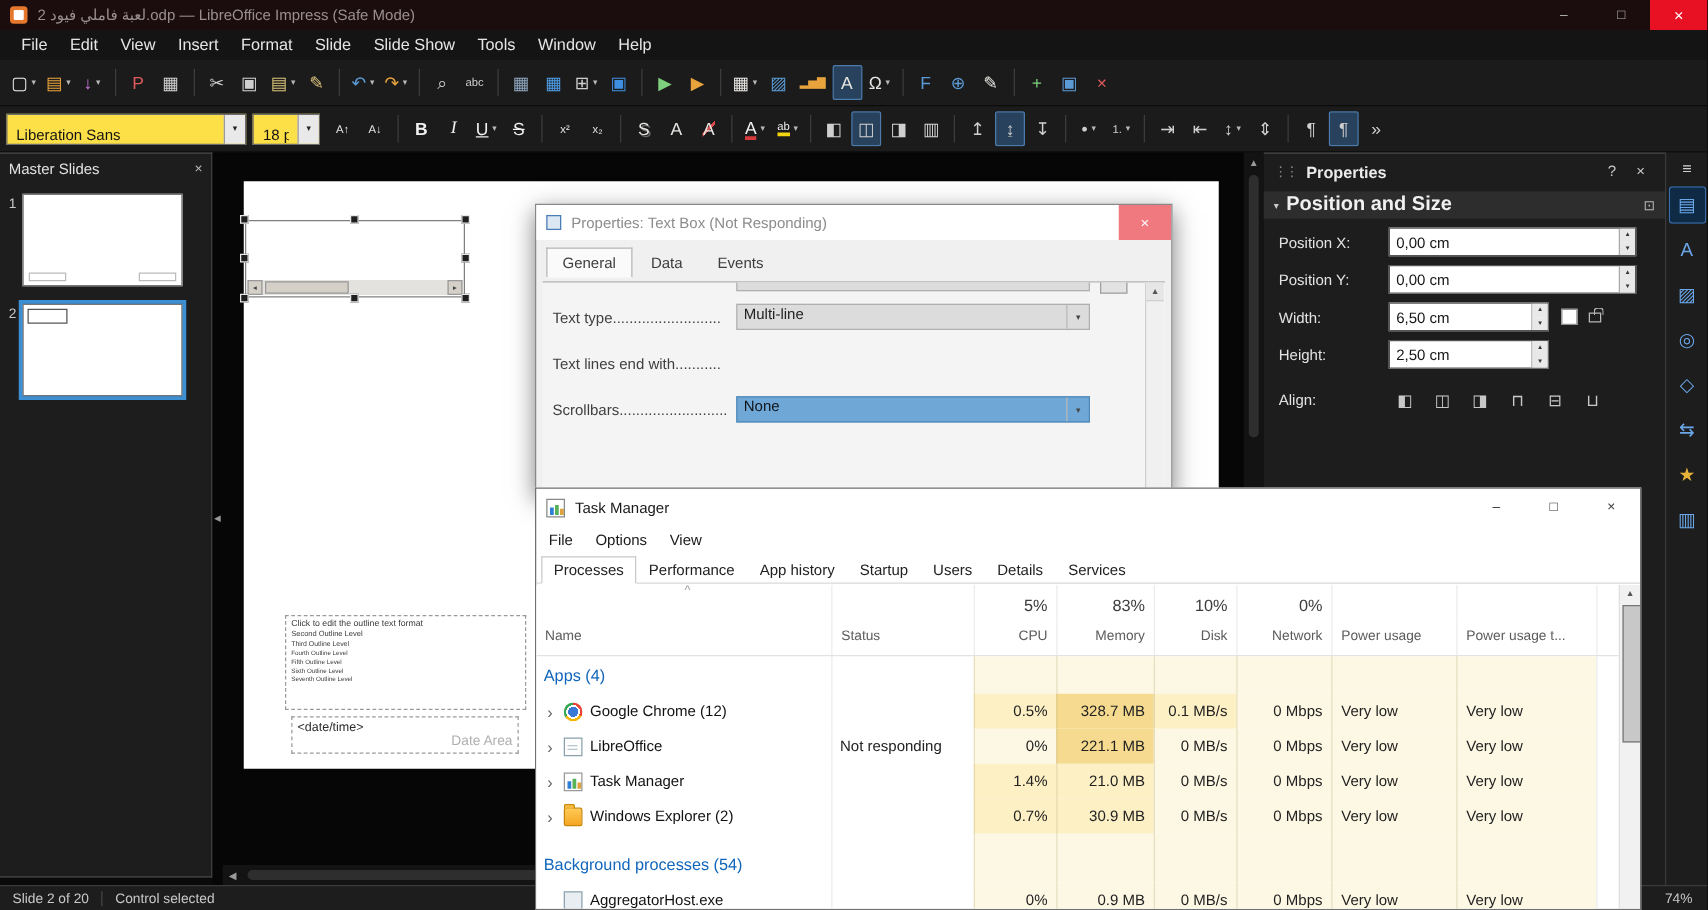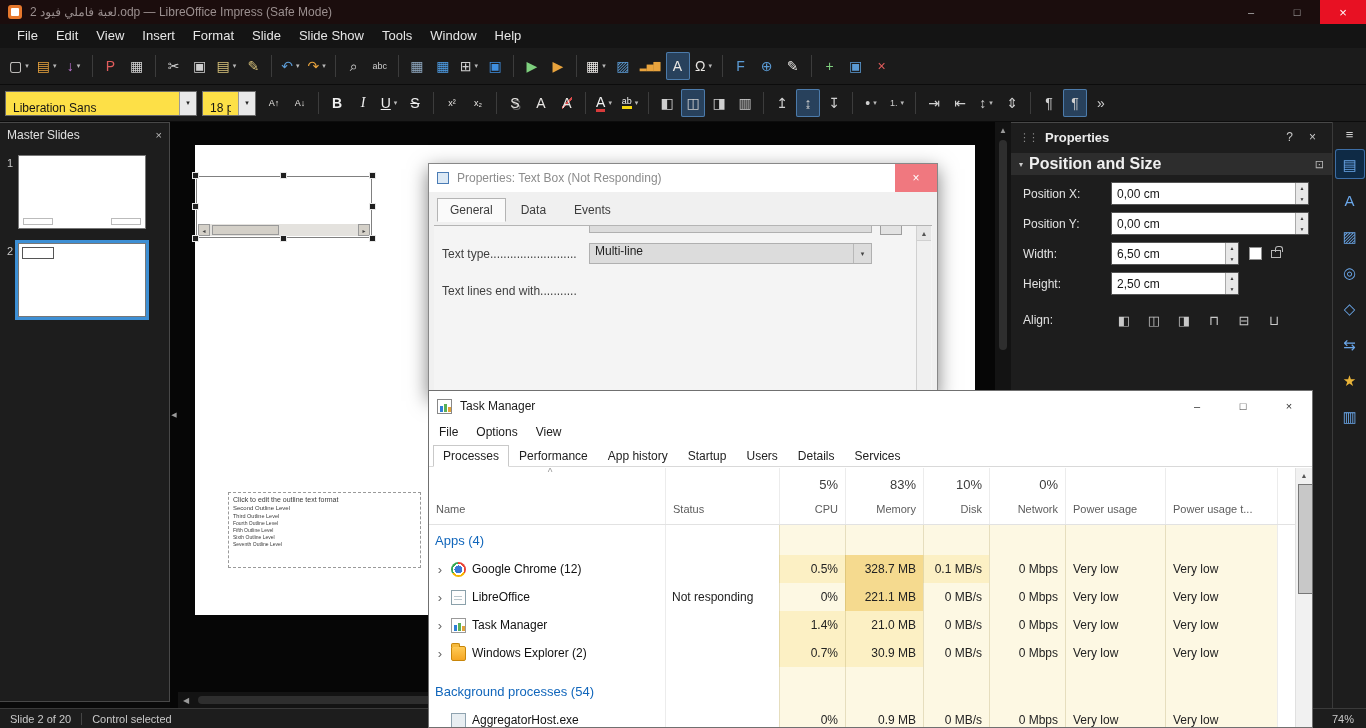--- a/index.html
+++ b/index.html
@@ -494,20 +494,24 @@
     </div>
     <div class="outline-box">
       <div class="ol0">Click to edit the outline text format</div>
       <div class="ol1">Second Outline Level</div>
       <div class="ol2">Third Outline Level</div>
       <div class="ol3">Fourth Outline Level</div>
       <div class="ol4">Fifth Outline Level</div>
       <div class="ol5">Sixth Outline Level</div>
       <div class="ol6">Seventh Outline Level</div>
     </div>
+    <div class="date-box">
+      <span class="dt">&lt;date/time&gt;</span>
+      <span class="da">Date Area</span>
+    </div>
   </div>
   <div class="h-scroll">
     <span class="hs-btn">◀</span>
     <span class="hs-thumb"></span>
   </div>
 </div>
 
 <div id="v-scroll">
   <span class="vs-btn">▲</span>
   <span class="vs-thumb"></span>
@@ -641,20 +645,27 @@
     <span class="d-pbtn"></span>
     <div class="d-row" style="top:17px">
       <span class="d-label">Text type..........................</span>
       <span class="d-field">
         <span class="fval">Multi-line</span>
         <span class="farrow">▾</span>
       </span>
     </div>
     <div class="d-row" style="top:54px">
       <span class="d-label">Text lines end with...........</span>
+    </div>
+    <div class="d-row" style="top:91px">
+      <span class="d-label">Scrollbars..........................</span>
+      <span class="d-field hl">
+        <span class="fval">None</span>
+        <span class="farrow">▾</span>
+      </span>
     </div>
     <div class="d-scroll">
       <span class="up">▲</span>
     </div>
   </div>
 </div>
 
 <div id="taskmgr">
   <div class="tm-titlebar">
     <span class="tm-icon"></span>

